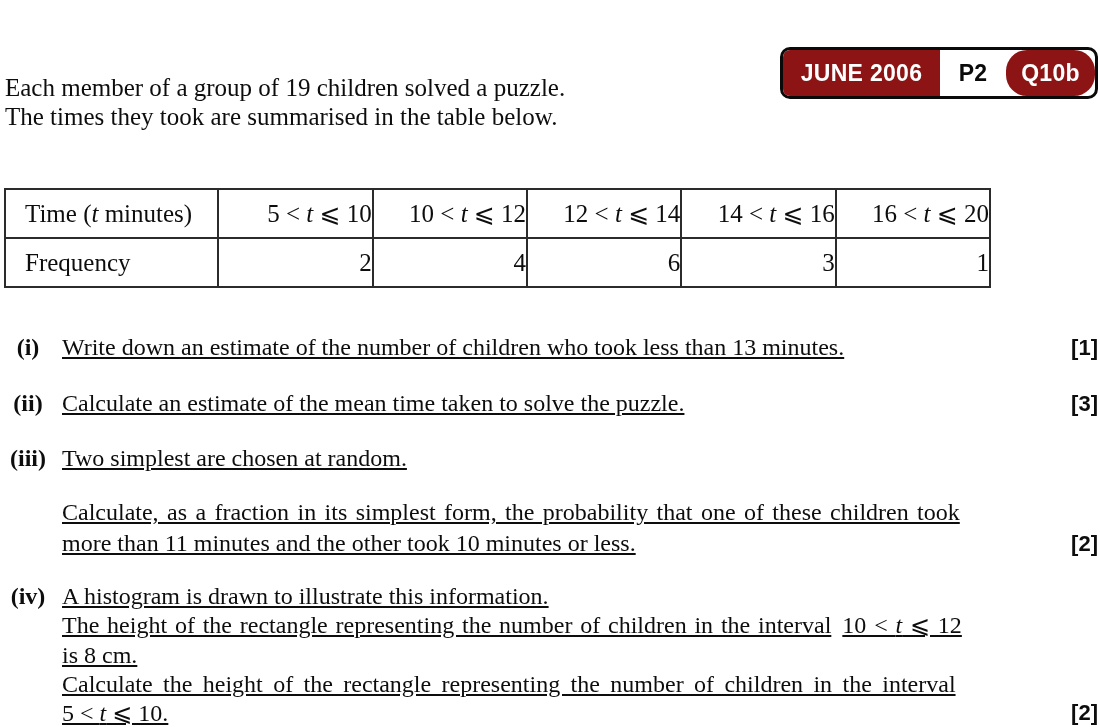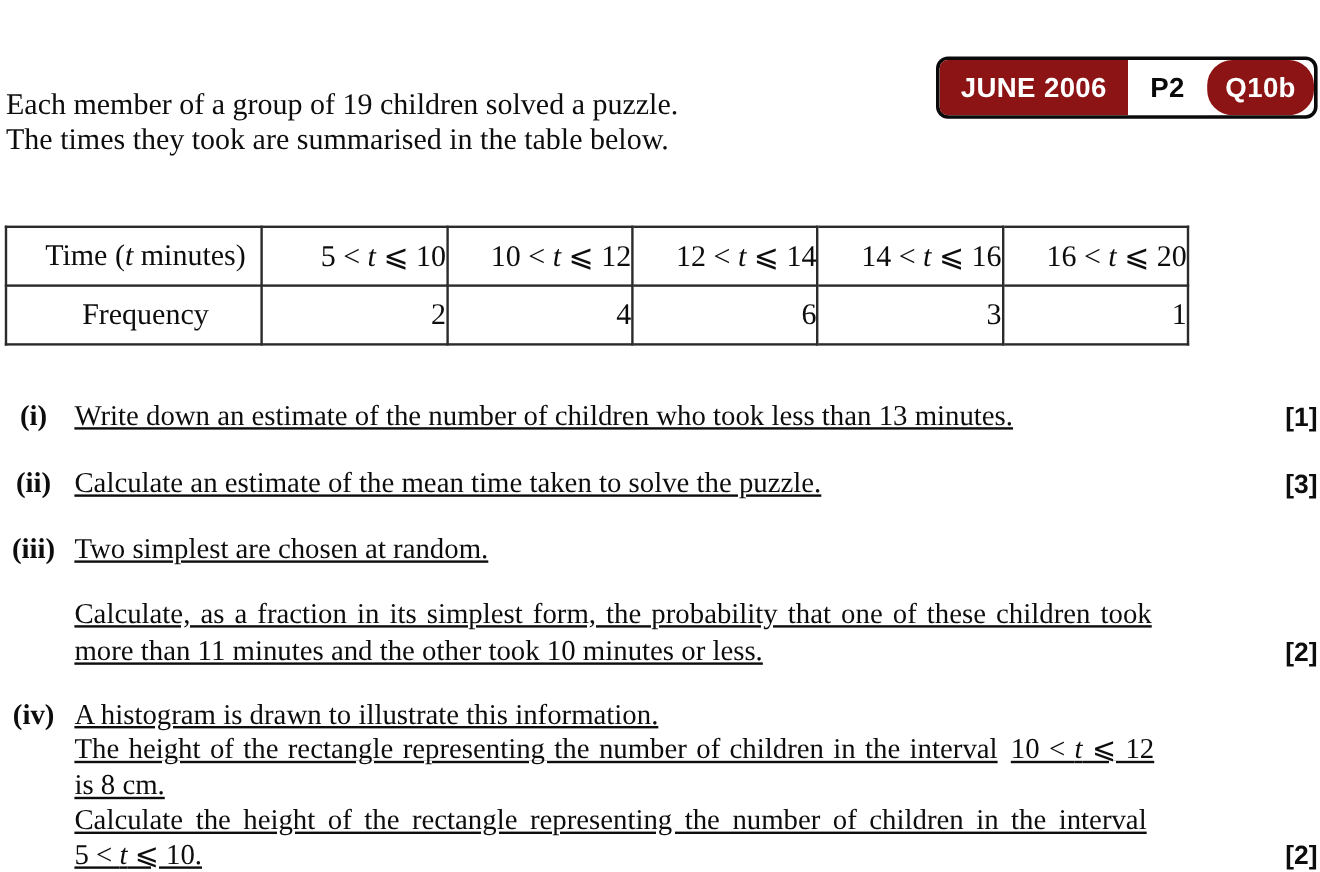--- a/index.html
+++ b/index.html
@@ -65,21 +65,21 @@
     color: #0d0d0d;
   }
   .freq-table td {
     border: 2px solid #2b2b2b;
     height: 47px;
     text-align: right;
     padding: 0;
     overflow: hidden;
   }
   .freq-table td.label-cell {
-    text-align: center;
+    text-align: left;
     padding-left: 19px;
   }
   .var { font-style: italic; }
 
   
   .q-row {
     position: absolute;
     left: 0;
     width: 1100px;
     font-size: 24px;

